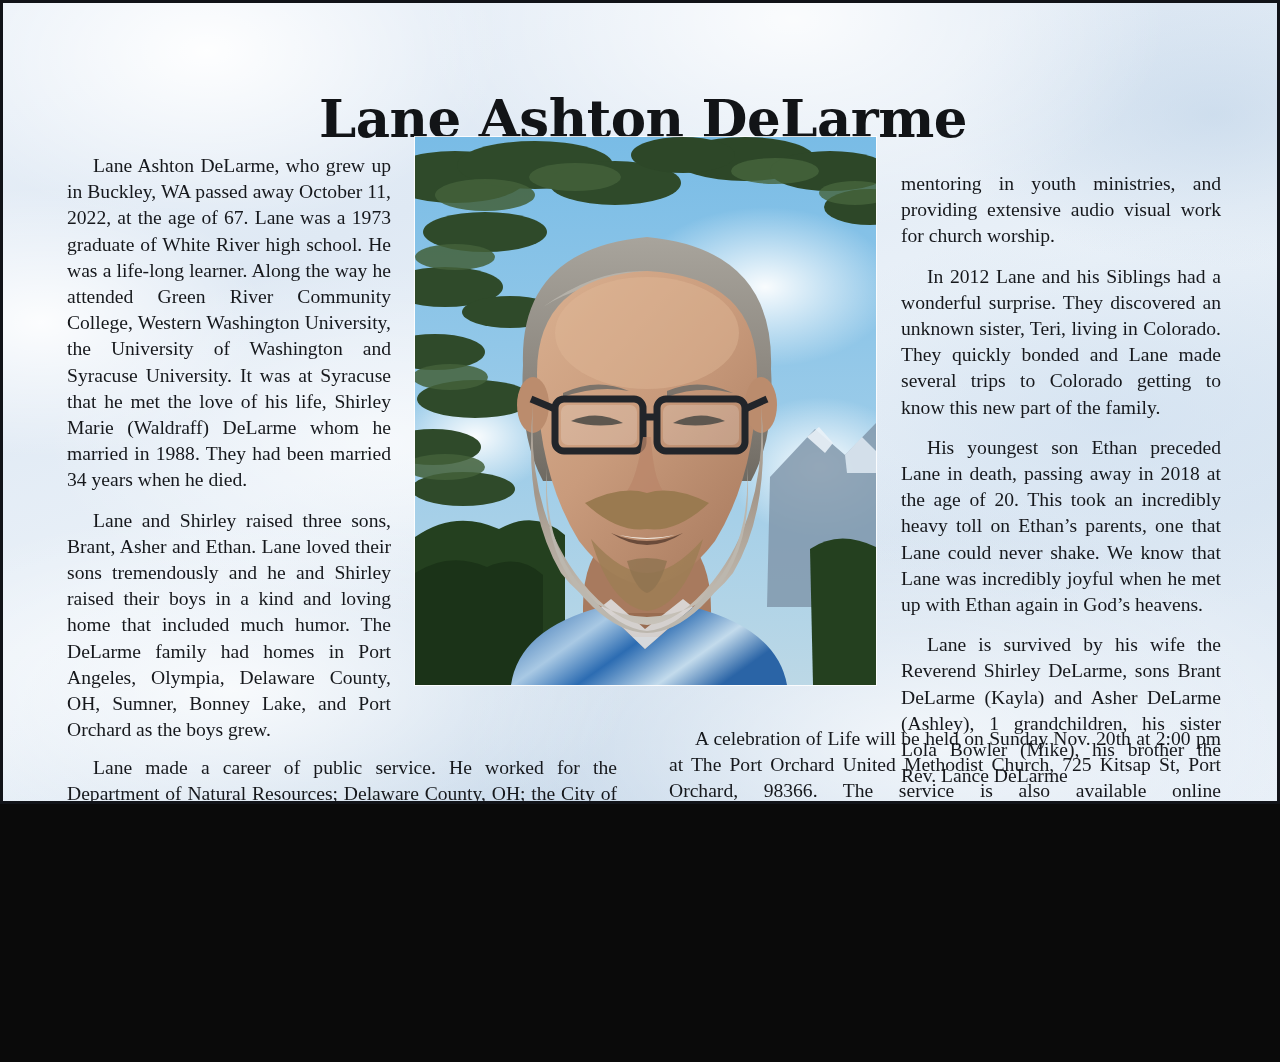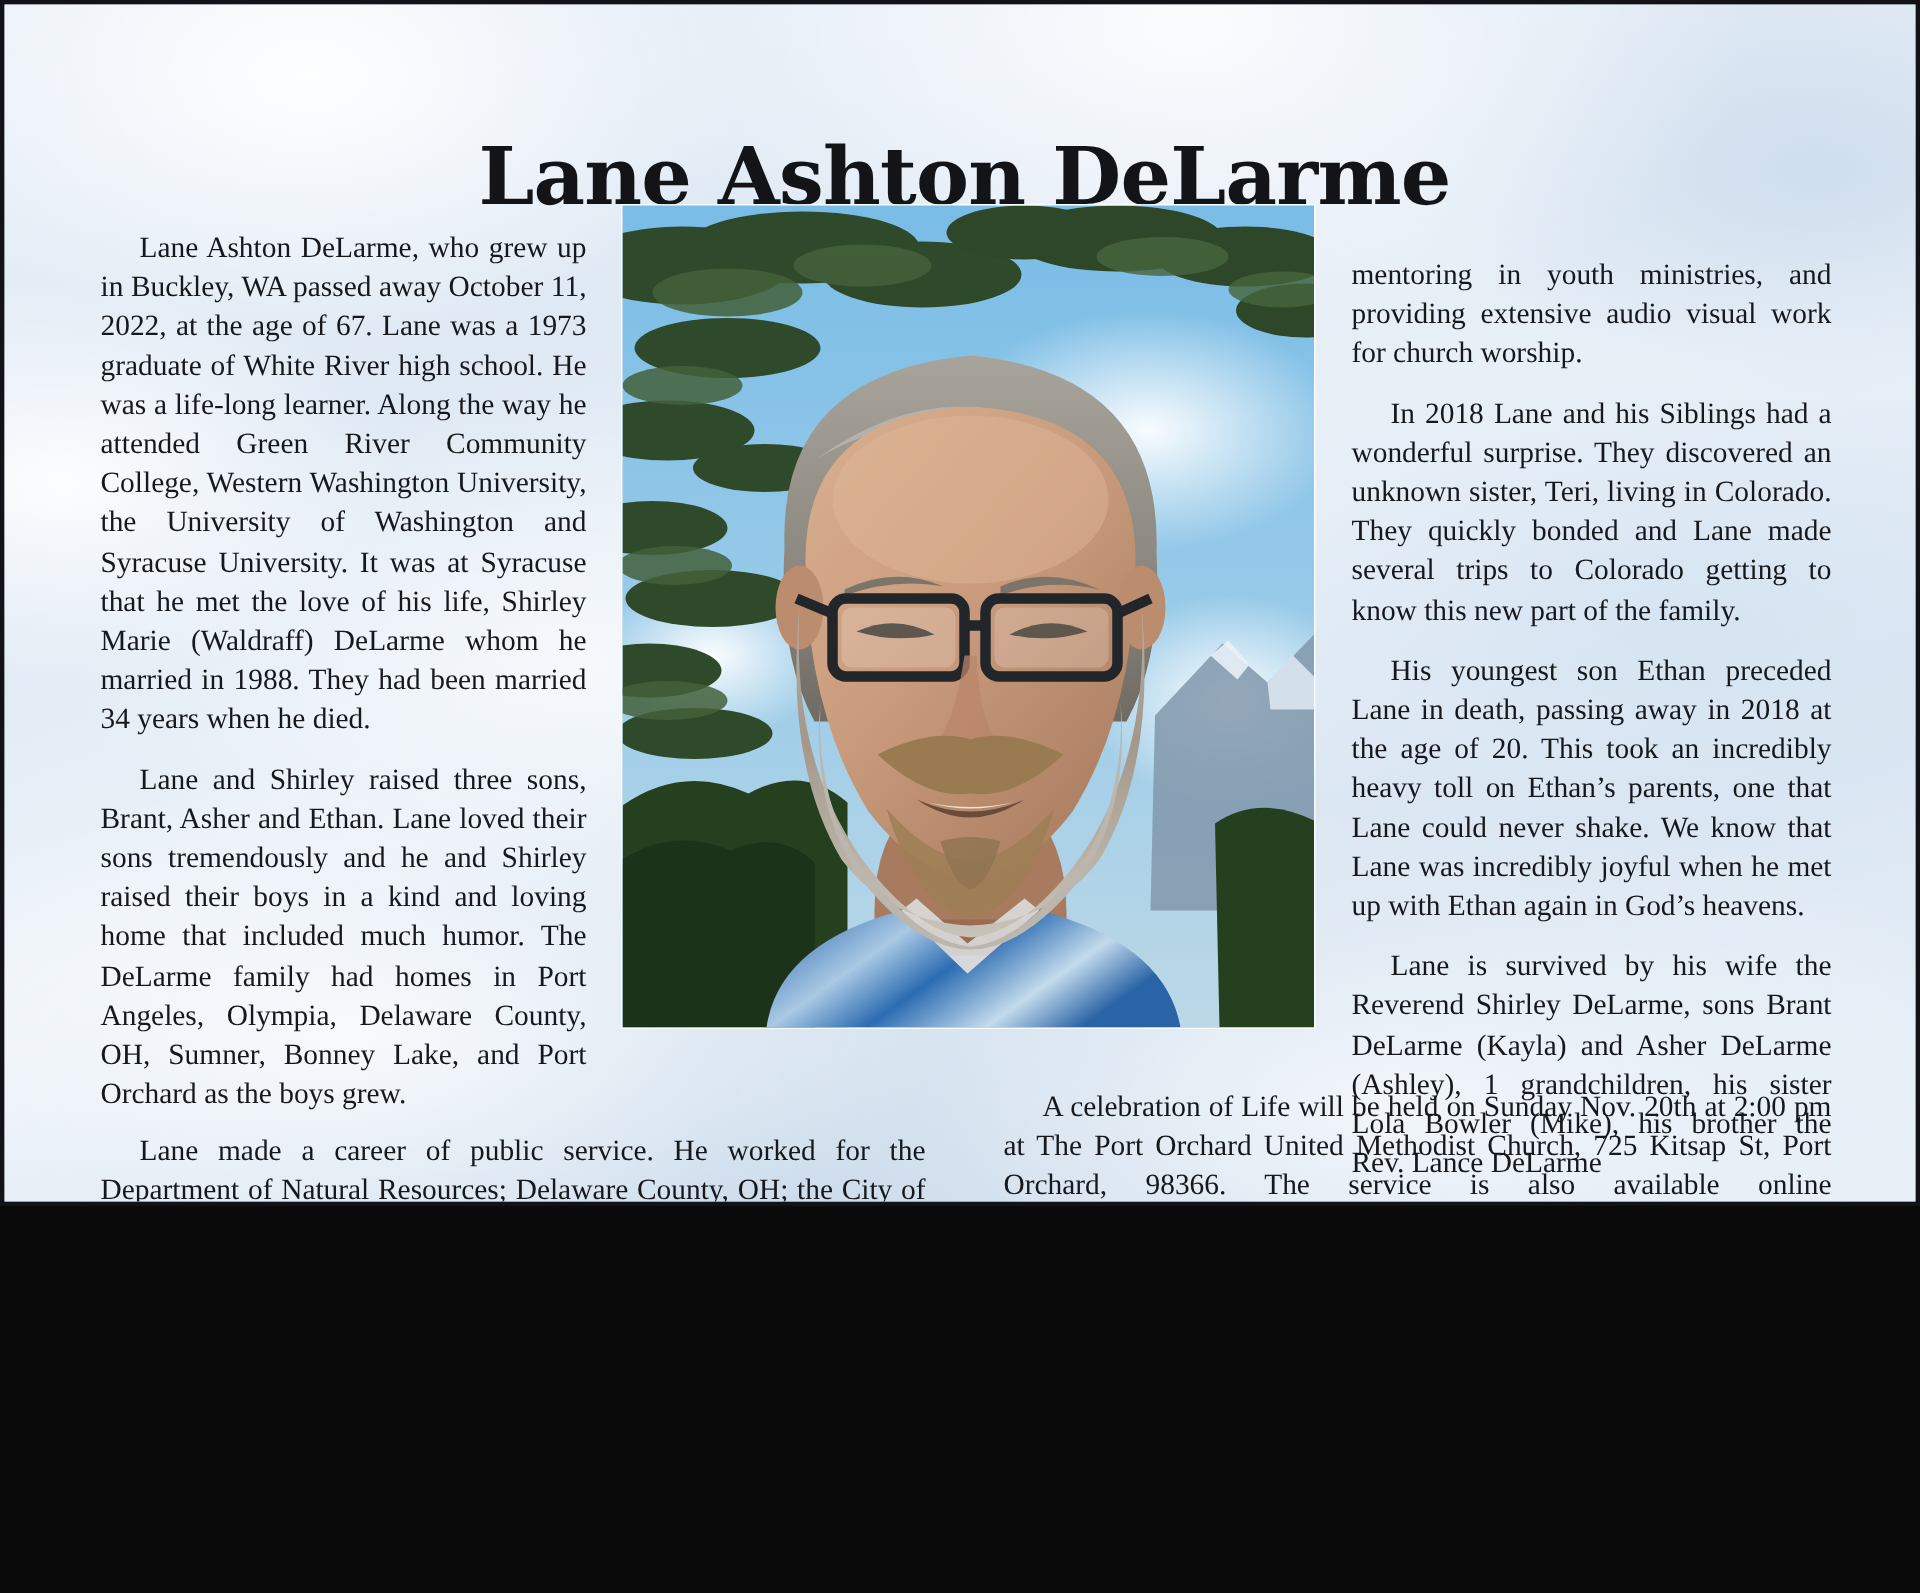--- a/index.html
+++ b/index.html
@@ -250,21 +250,21 @@
       </svg>
     </div>
 
     <div class="col" id="col-left-top">
       <p>Lane Ashton DeLarme, who grew up in Buckley, WA passed away October 11, 2022, at the age of 67. Lane was a 1973 graduate of White River high school. He was a life-long learner. Along the way he attended Green River Community College, Western Washington University, the University of Washington and Syracuse University. It was at Syracuse that he met the love of his life, Shirley Marie (Waldraff) DeLarme whom he married in 1988. They had been married 34 years when he died.</p>
       <p>Lane and Shirley raised three sons, Brant, Asher and Ethan. Lane loved their sons tremendously and he and Shirley raised their boys in a kind and loving home that included much humor. The DeLarme family had homes in Port Angeles, Olympia, Delaware County, OH, Sumner, Bonney Lake, and Port Orchard as the boys grew.</p>
     </div>
 
     <div class="col" id="col-right-top">
       <p class="cont">mentoring in youth ministries, and providing extensive audio visual work for church worship.</p>
-      <p>In 2018 Lane and his Siblings had a wonderful surprise. They discovered an unknown sister, Teri, living in Colorado. They quickly bonded and Lane made several trips to Colorado getting to know this new part of the family.</p>
+      <p>In 2012 Lane and his Siblings had a wonderful surprise. They discovered an unknown sister, Teri, living in Colorado. They quickly bonded and Lane made several trips to Colorado getting to know this new part of the family.</p>
       <p>His youngest son Ethan preceded Lane in death, passing away in 2018 at the age of 20. This took an incredibly heavy toll on Ethan’s parents, one that Lane could never shake. We know that Lane was incredibly joyful when he met up with Ethan again in God’s heavens.</p>
       <p>Lane is survived by his wife the Reverend Shirley DeLarme, sons Brant DeLarme (Kayla) and Asher DeLarme (Ashley), 1 grandchildren, his sister Lola Bowler (Mike), his brother the Rev. Lance DeLarme</p>
     </div>
 
     <div class="col" id="col-left-wide">
       <p>Lane made a career of public service. He worked for the Department of Natural Resources; Delaware County, OH; the City of Lakewood, and bus driver for Kitsap Transit. He was always mindful of those whom he served and did his best to provide quality work to them. Lane loved maps and spent much of his career working in Geographic Information Systems. He always knew where he was going and where things were. Lane loved to travel and visited 49 of 50 US states, the most recent and best being to New Mexico with Shirley. Lane volunteered in many ways, including driving homeless individuals to shelter,</p>
     </div>
 
     <div class="col" id="col-right-wide">
       <p>A celebration of Life will be held on Sunday Nov. 20th at 2:00 pm at The Port Orchard United Methodist Church, 725 Kitsap St, Port Orchard, 98366. The service is also available online https://youtu.be/7Kplncc4Tu4 . Memorial gifts may be given to Seattle Children’s Hospital Uncompensated Care Fund, or to the Port Orchard United Methodist Church.</p>

